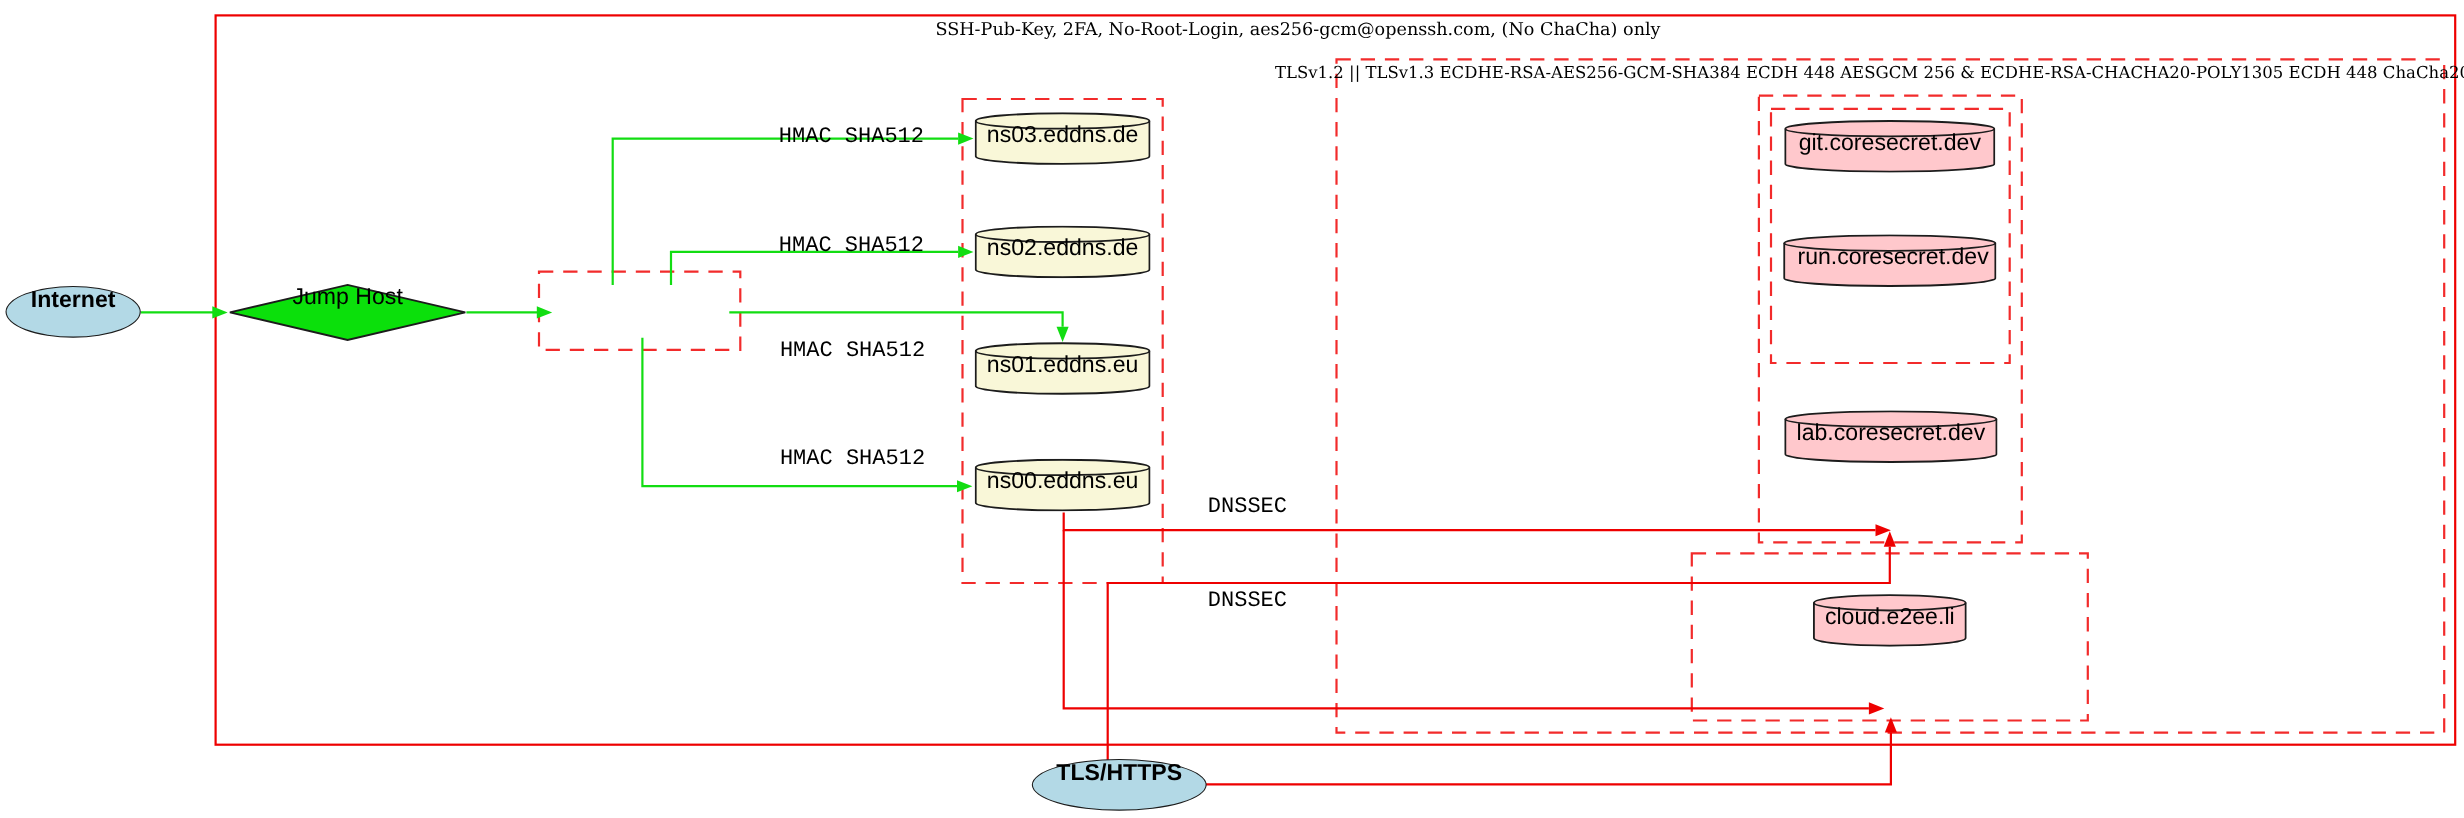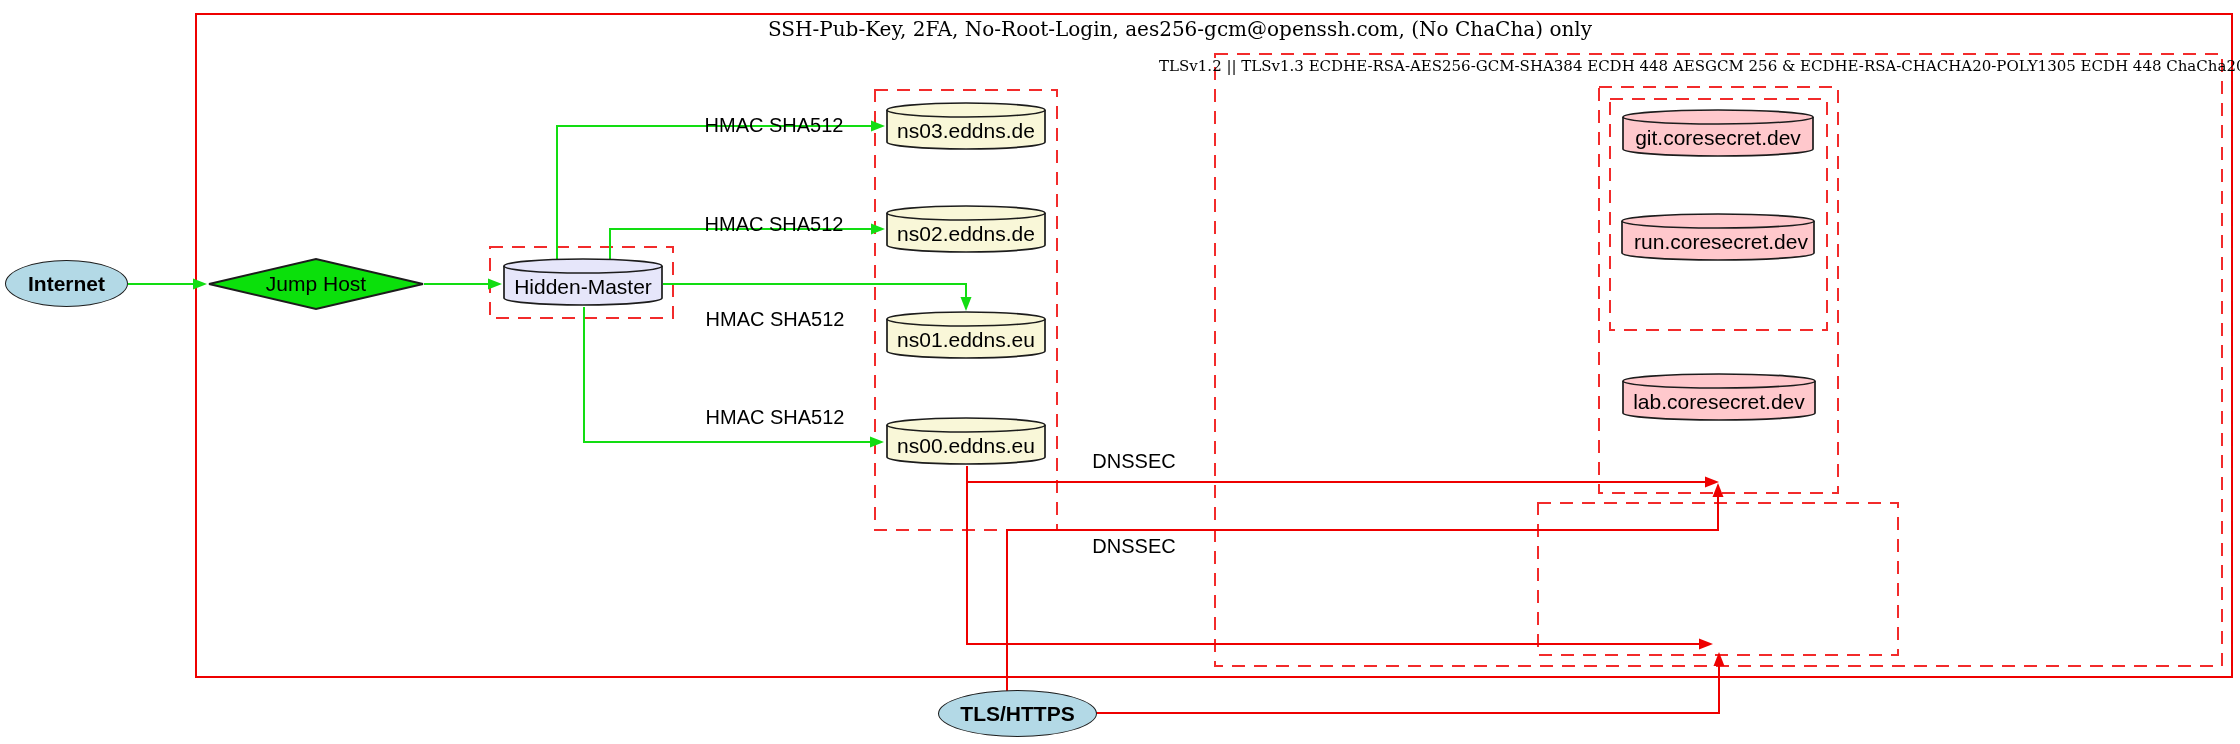--- a/index.html
+++ b/index.html
@@ -12,40 +12,40 @@
   .box.dashed{stroke-dasharray:13 9;}
   .box.solid{stroke:var(--edge-red,#ee0000);}
 
   
   .wire-green{fill:none;stroke:var(--edge-green,#12dd12);stroke-width:2;}
   .wire-red{fill:none;stroke:var(--edge-red,#ee0000);stroke-width:2;}
   .ah-green{fill:var(--edge-green,#12dd12);stroke:none;}
   .ah-red{fill:var(--edge-red,#ee0000);stroke:none;}
 
   
-  .node{position:absolute;display:flex;align-items:center;justify-content:center;
+  .node{position:absolute;display:flex;align-items:flex-start;justify-content:center;
         color:#000;font-size:21px;white-space:nowrap;}
   .node svg{position:absolute;left:0;top:0;}
   .node .lbl{position:relative;z-index:2;}
   .ellipse-node{border:1.8px solid #1c1c1c;border-radius:50%;box-sizing:border-box;}
   .f-blue-bg{background:var(--fill-blue,#b3d9e6);font-weight:bold;}
   .cyl-body{stroke:#1c1c1c;stroke-width:1.7;}
   .cyl-seam{fill:none;stroke:#1c1c1c;stroke-width:1.6;}
   .f-yellow{fill:var(--fill-yellow,#f9f7d8);}
   .f-lavender{fill:var(--fill-lavender,#e6e6fa);}
   .f-pink{fill:var(--fill-pink,#ffc8cc);}
   .f-green{fill:var(--fill-green,#0be00b);stroke:#1c1c1c;stroke-width:1.8;}
   .cylnode .lbl{padding-top:9px;}
 
   
   .cluster-label{position:absolute;transform:translateX(-50%);white-space:nowrap;color:#000;
                  font-family:"DejaVu Serif","Liberation Serif",serif;font-size:15px;z-index:3;}
-  .cluster-label.big{font-size:20px;}
+  .cluster-label.big{font-size:16px;}
   .edge-label{position:absolute;transform:translate(-50%,-50%);white-space:nowrap;color:#000;
-              font-family:Liberation Sans, sans-serif;font-size:20px;z-index:3;}
+              font-family:Liberation Mono, monospace;font-size:20px;z-index:3;}
 </style>
 </head>
 <body>
 
 <div id="canvas">
 
   <svg id="wires" width="2240" height="744" viewBox="0 0 2240 744">
 
     <rect class="box solid" x="196" y="14" width="2036" height="663"></rect>
     <rect class="box dashed" x="1215" y="54" width="1007" height="612"></rect>
@@ -92,27 +92,20 @@
     <span class="lbl">Internet</span>
   </div>
 
   <div class="node" style="left:208px;top:258px;width:216px;height:52px">
     <svg width="216" height="52">
       <polygon class="f-green" points="1,26 108,1 215,26 108,51"></polygon>
     </svg>
     <span class="lbl">Jump Host</span>
   </div>
 
-  <div class="node cylnode" style="left:503px;top:258px;width:160px;height:48px">
-    <svg width="160" height="48">
-      <path class="cyl-body f-lavender" d="M1,8 A79,7 0 0 1 159,8 L159,40 A79,7 0 0 1 1,40 Z"></path>
-      <path class="cyl-seam" d="M1,8 A79,7 0 0 0 159,8"></path>
-    </svg>
-    <span class="lbl">Hidden-Master</span>
-  </div>
 
   <div class="node cylnode" style="left:886px;top:102px;width:160px;height:48px">
     <svg width="160" height="48">
       <path class="cyl-body f-yellow" d="M1,8 A79,7 0 0 1 159,8 L159,40 A79,7 0 0 1 1,40 Z"></path>
       <path class="cyl-seam" d="M1,8 A79,7 0 0 0 159,8"></path>
     </svg>
     <span class="lbl">ns03.eddns.de</span>
   </div>
 
   <div class="node cylnode" style="left:886px;top:205px;width:160px;height:48px">
@@ -156,18 +149,25 @@
   </div>
 
   <div class="node cylnode" style="left:1622px;top:373px;width:194px;height:48px">
     <svg width="194" height="48">
       <path class="cyl-body f-pink" d="M1,8 A96,7 0 0 1 193,8 L193,40 A96,7 0 0 1 1,40 Z"></path>
       <path class="cyl-seam" d="M1,8 A96,7 0 0 0 193,8"></path>
     </svg>
     <span class="lbl">lab.coresecret.dev</span>
   </div>
 
+  <div class="node cylnode" style="left:1648px;top:540px;width:140px;height:48px">
+    <svg width="140" height="48">
+      <path class="cyl-body f-pink" d="M1,8 A69,7 0 0 1 139,8 L139,40 A69,7 0 0 1 1,40 Z"></path>
+      <path class="cyl-seam" d="M1,8 A69,7 0 0 0 139,8"></path>
+    </svg>
+    <span class="lbl">cloud.e2ee.li</span>
+  </div>
 
   <div class="node ellipse-node f-blue-bg" style="left:938px;top:690px;width:159px;height:47px">
     <span class="lbl">TLS/HTTPS</span>
   </div>
 
 </div>
 
 </body></html>

